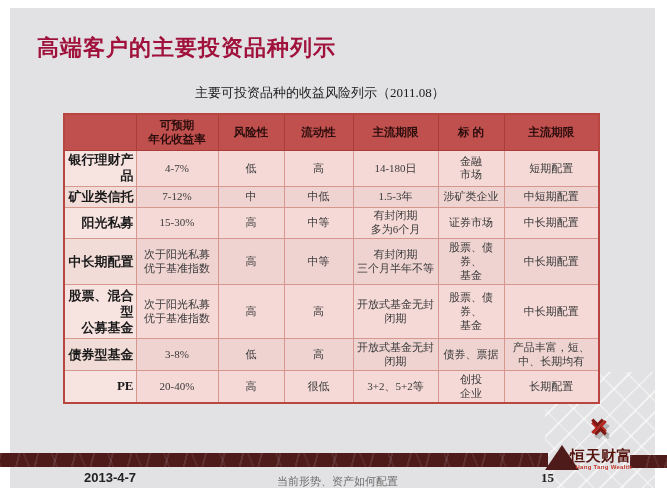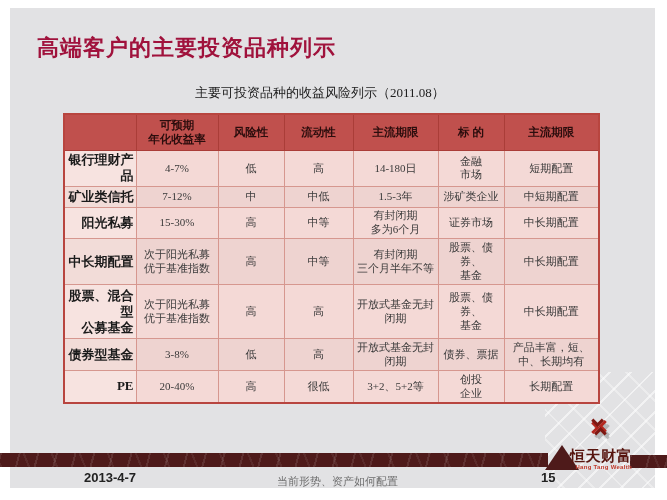--- a/index.html
+++ b/index.html
@@ -44,21 +44,21 @@
   .logo { position:absolute; left:568px; top:410px; width:64px; text-align:right; }
   .logo-icon { width:36px; height:38px; margin:0 auto; }
   .logo-cn { font-size:15px; font-weight:bold; color:#57150f; letter-spacing:0.5px;
              line-height:1.05; white-space:nowrap; }
   .logo-en { font-size:6px; font-weight:bold; color:#c0392b; letter-spacing:0.3px;
              white-space:nowrap; }
 
   .footer-date  { position:absolute; left:84px;  top:470px; font-size:13px; font-weight:bold; color:#222; }
   .footer-topic { position:absolute; left:277px; top:474px; font-size:11px; color:#6e6e6e;
                   font-family:"Liberation Serif","DejaVu Serif",serif; }
-  .footer-page  { position:absolute; left:541px; top:470px; font-size:13px; font-weight:bold; color:#222; }
+  .footer-page  { position:absolute; left:541px; top:470px; font-size:13px; font-weight:bold; color:#222;font-family:Liberation Serif, serif; }
 </style>
 </head>
 <body>
 
 <div class="page">
   <div class="slide"></div>
 
   <div class="corner-pattern"></div>
 
   <div class="title">高端客户的主要投资品种列示</div>

